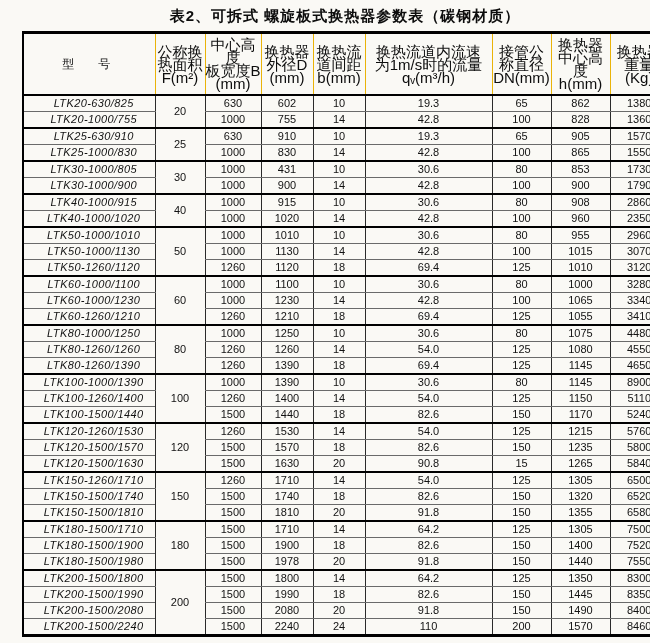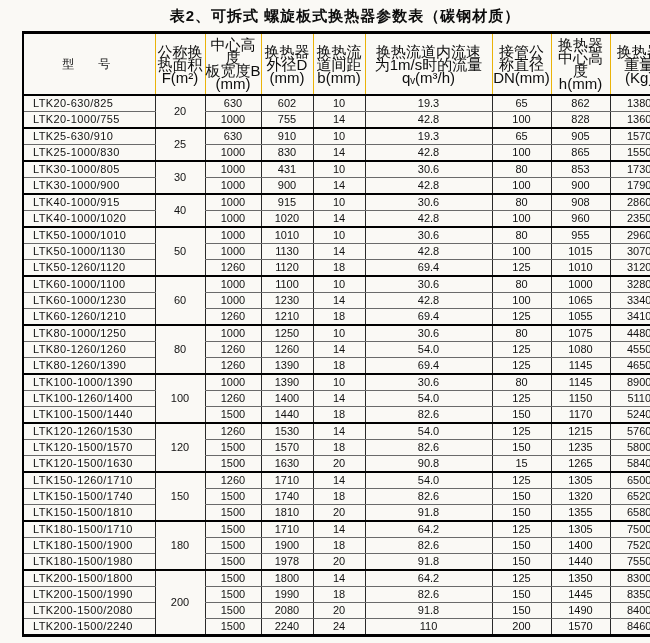--- a/index.html
+++ b/index.html
@@ -57,23 +57,24 @@
     vertical-align: middle;
     border-left: 1px solid #2a2a2a;
     border-bottom: 1px solid #6a6a6a;
     padding: 0;
     white-space: nowrap;
     overflow: hidden;
     color: #121212;
   }
   tbody td:first-child { border-left: none; }
   tbody td.model {
-    text-align: left;
+    text-align: center;
     padding-left: 9px;
     letter-spacing: 0.4px;
+    font-style: italic;
   }
   tbody td.area {
     border-bottom: 2px solid #000;
     font-size: 11px;
   }
   tbody tr.group-end td { border-bottom: 2px solid #000; }
 </style>
 </head>
 <body>
 

